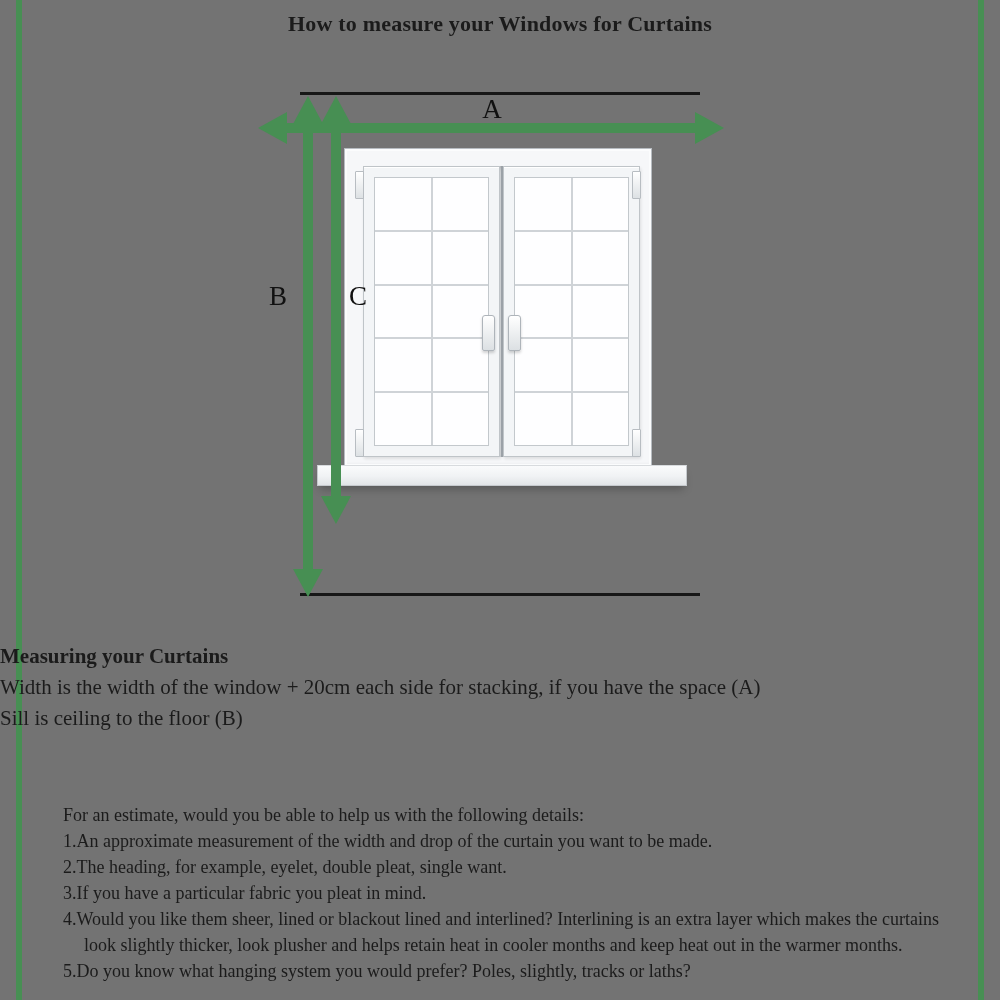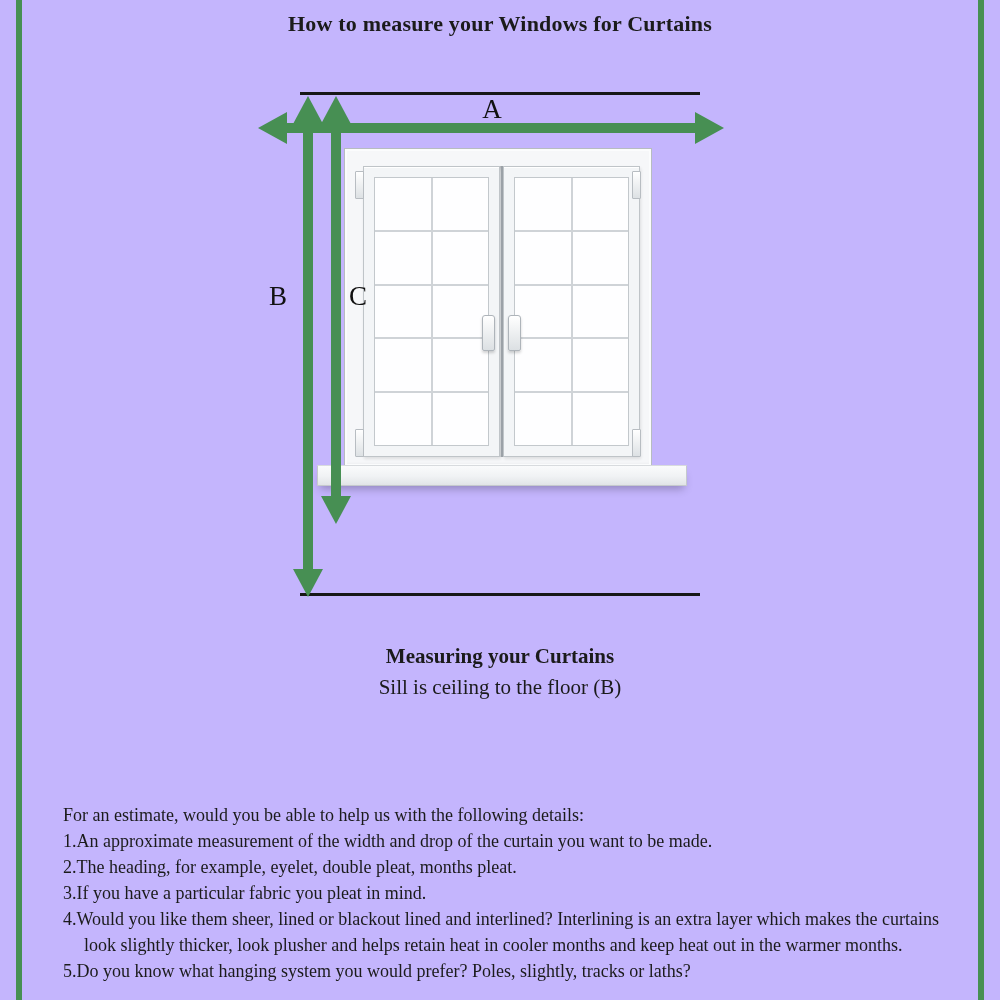--- a/index.html
+++ b/index.html
@@ -1,17 +1,17 @@
 <!DOCTYPE html>
 <html style="--accent: #478f53;"><head>
 <meta charset="utf-8">
 <style>
   html,body { margin:0; padding:0; background:#fff; }
   .page {
-    position:relative; width:1000px; height:1000px; background:#c4b5fd;
+    position:relative; width:1000px; height:1000px; background:#737373;
     overflow:hidden; font-family:"Liberation Serif", serif; color:#1b1b1b;
   }
   .edge { position:absolute; top:0; bottom:0; width:6px; background:var(--accent,#478f53); }
   .edge.left { left:16px; }
   .edge.right { left:978px; }
 
   .title {
     position:absolute; left:0; right:0; top:11px; text-align:center;
     font-size:22px; font-weight:bold; letter-spacing:0.2px;
   }
@@ -74,21 +74,21 @@
   .sill {
     position:absolute; left:317px; top:465px; width:368px; height:19px;
     background:linear-gradient(180deg,#fafbfc 0%, #f0f2f4 55%, #e1e4e7 100%);
     border:1px solid #c5c9cd; border-top-color:#d8dbde;
     box-shadow:0 6px 8px -3px rgba(0,0,0,0.25);
     z-index:1;
   }
 
   
   .measuring {
-    position:absolute; left:0; right:0; top:641px; text-align:center;
+    position:absolute; left:0; right:0; top:641px; 
     font-size:21px; line-height:31px;
   }
   .measuring .heading { font-weight:bold; }
 
   .details {
     position:absolute; left:63px; width:880px; top:802px;
     font-size:18px; line-height:26px;
   }
   .details .intro { text-align:left; }
   .details .item { padding-left:21px; text-indent:-21px; }
@@ -163,24 +163,25 @@
     <div class="hinge lb"></div>
     <div class="hinge rt"></div>
     <div class="hinge rb"></div>
   </div>
   <div class="sill"></div>
 
   <div class="line floor-line"></div>
 
   <div class="measuring">
     <div class="heading">Measuring your Curtains</div>
+    <div>Width is the width of the window + 20cm each side for stacking, if you have the space (A)</div>
     <div>Sill is ceiling to the floor (B)</div>
   </div>
 
   <div class="details">
     <div class="intro">For an estimate, would you be able to help us with the following details:</div>
     <div class="item"><span>1.</span><span>An approximate measurement of the width and drop of the curtain you want to be made.</span></div>
-    <div class="item"><span>2.</span><span>The heading, for example, eyelet, double pleat, months pleat.</span></div>
+    <div class="item"><span>2.</span><span>The heading, for example, eyelet, double pleat, single want.</span></div>
     <div class="item"><span>3.</span><span>If you have a particular fabric you pleat in mind.</span></div>
     <div class="item"><span>4.</span><span>Would you like them sheer, lined or blackout lined and interlined? Interlining is an extra layer which makes the curtains look slightly thicker, look plusher and helps retain heat in cooler months and keep heat out in the warmer months.</span></div>
     <div class="item"><span>5.</span><span>Do you know what hanging system you would prefer? Poles, slightly, tracks or laths?</span></div>
   </div>
 </div>
 
 </body></html>

